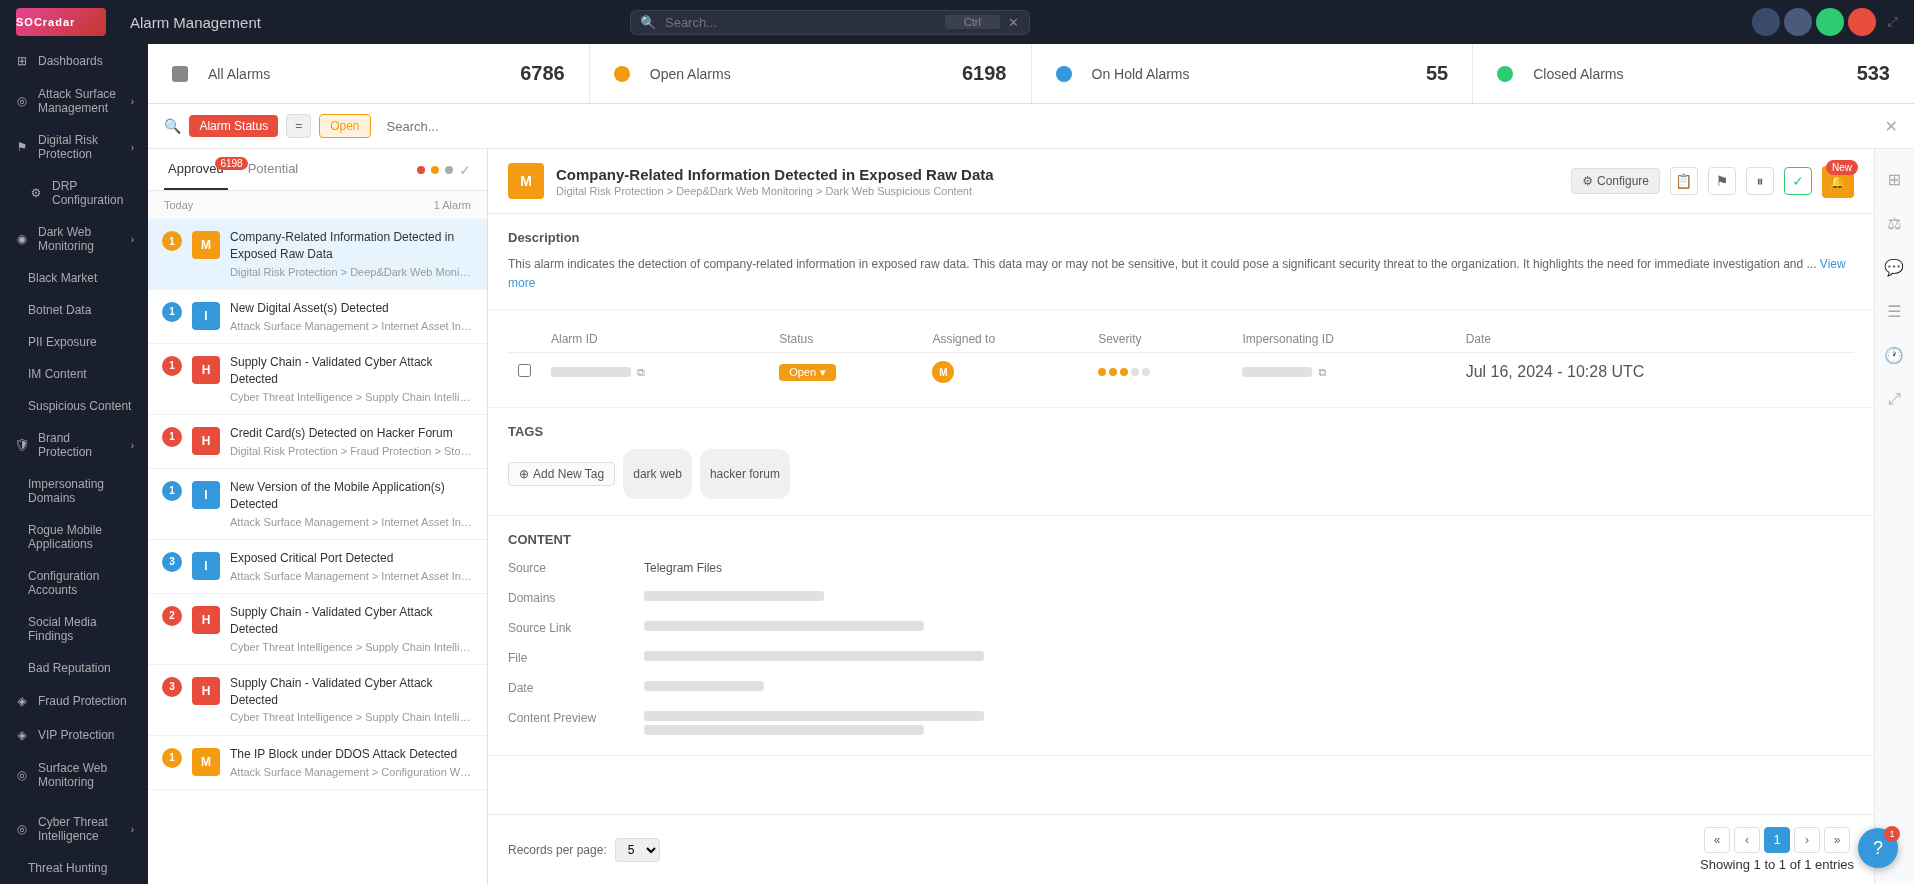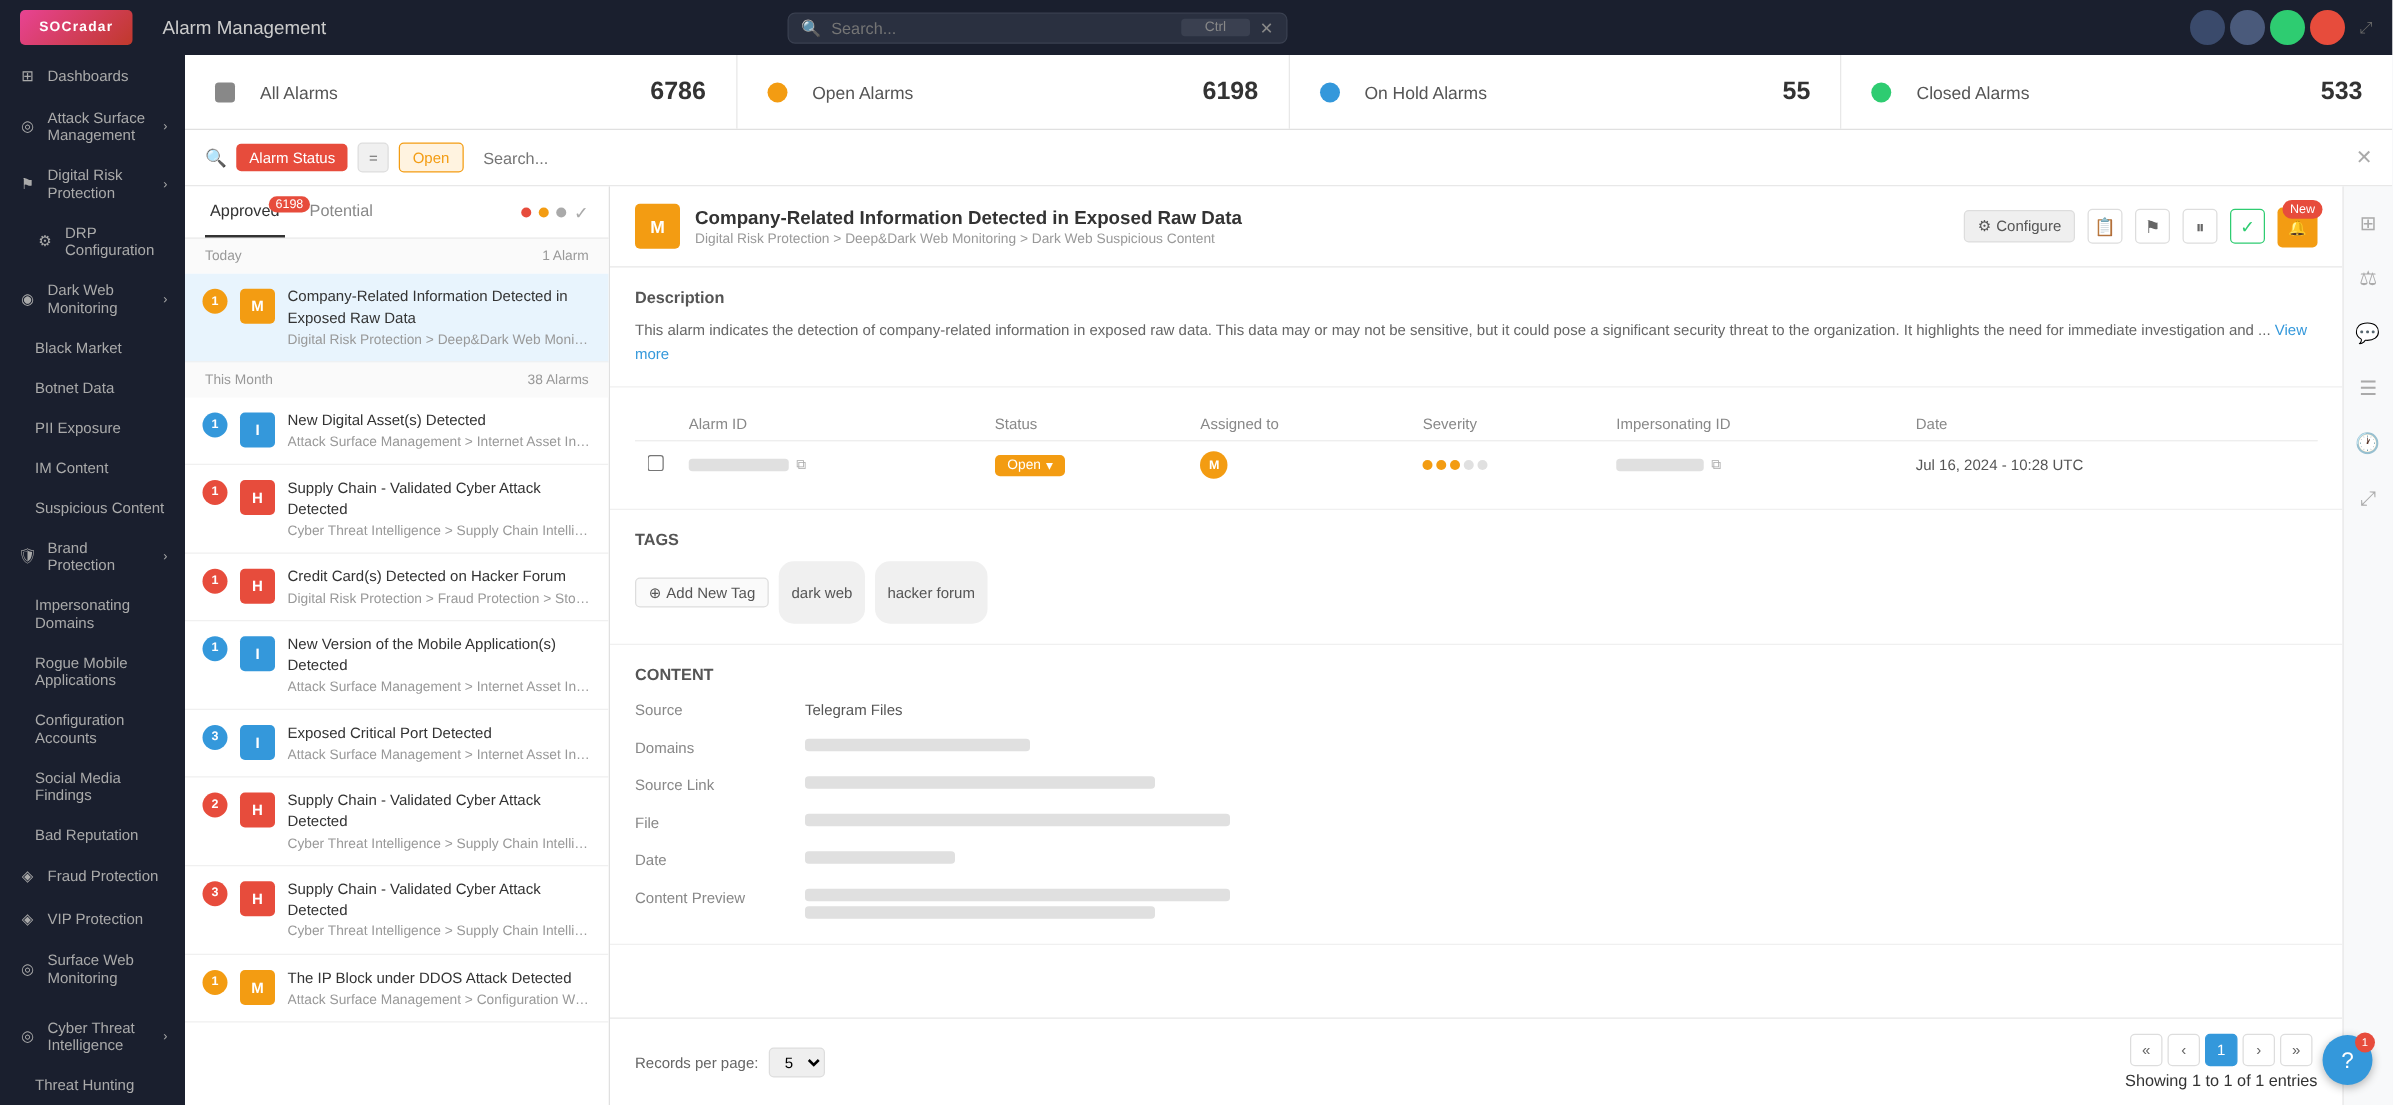--- a/index.html
+++ b/index.html
@@ -1,21 +1,21 @@
 <!DOCTYPE html>
 <html><head>
   <meta charset="utf-8">
   <style>
     * { box-sizing: border-box; margin: 0; padding: 0; }
     body { font-family: -apple-system, BlinkMacSystemFont, 'Segoe UI', sans-serif; background: #f0f2f5; color: #333; font-size: 13px; display: flex; flex-direction: column; height: 100vh; overflow: hidden; }
 
     
     .topbar { background: #1a1f2e; height: 44px; display: flex; align-items: center; padding: 0 16px; gap: 16px; flex-shrink: 0; }
     .logo { display: flex; align-items: center; gap: 8px; }
-    .logo-img { width: 90px; height: 28px; background: linear-gradient(135deg, #e84393 0%, #c0392b 100%); border-radius: 4px; display: flex; align-items: center; justify-content: center; color: white; font-size: 10px; font-weight: bold; }
+    .logo-img { width: 90px; height: 28px; background: linear-gradient(135deg, #e84393 0%, #c0392b 100%); border-radius: 4px; display: flex; align-items: center; color: white; font-size: 10px; font-weight: bold; }
     .topbar-title { color: #ccc; font-size: 15px; font-weight: 500; margin-left: 8px; }
     .topbar-search { flex: 1; max-width: 400px; margin: 0 auto; }
     .search-box { background: #2a3040; border: 1px solid #3a4050; border-radius: 6px; display: flex; align-items: center; padding: 4px 10px; gap: 8px; }
     .search-box input { background: transparent; border: none; outline: none; color: #aaa; font-size: 13px; flex: 1; }
     .search-box .kbd { background: #3a4050; color: #888; border-radius: 3px; padding: 1px 19px; font-size: 11px; }
     .topbar-right { display: flex; align-items: center; gap: 12px; margin-left: auto; }
     .avatar-group { display: flex; gap: 4px; }
     .avatar { width: 28px; height: 28px; border-radius: 50%; background: #555; }
     .avatar.green { background: #2ecc71; }
     .avatar.red { background: #e74c3c; }
@@ -114,21 +114,21 @@
     .checkbox-cell input { cursor: pointer; }
     .alarm-id-cell { display: flex; align-items: center; gap: 6px; }
     .id-placeholder { width: 80px; height: 10px; background: #e0e0e0; border-radius: 3px; }
     .copy-icon { color: #aaa; cursor: pointer; font-size: 11px; }
     .status-badge { background: #f39c12; color: #fff; border-radius: 4px; padding: 2px 10px; font-size: 11px; cursor: pointer; display: inline-flex; align-items: center; gap: 4px; }
     .assigned-avatar { width: 22px; height: 22px; border-radius: 50%; background: #f39c12; display: flex; align-items: center; justify-content: center; color: #fff; font-size: 10px; font-weight: bold; }
     .severity-dot-group { display: flex; gap: 3px; }
     .sev-dot { width: 8px; height: 8px; border-radius: 50%; background: #e0e0e0; }
     .sev-dot.filled { background: #f39c12; }
     .notif-id-placeholder { width: 70px; height: 10px; background: #e0e0e0; border-radius: 3px; }
-    .date-text { color: #555; font-size: 12px; }
+    .date-text { color: #555; font-size: 16px; }
 
     
     .tags-row { display: flex; align-items: center; flex-wrap: wrap; gap: 8px; }
     .add-tag-btn { display: flex; align-items: center; gap: 4px; border: 1px solid #ddd; border-radius: 4px; padding: 4px 10px; cursor: pointer; font-size: 12px; color: #555; background: #fafafa; }
     .tag-item { background: #f0f0f0; border-radius: 12px; padding: 18px 10px; font-size: 12px; color: #555; }
 
     
     .content-grid { display: grid; grid-template-columns: 120px 1fr; gap: 8px 16px; font-size: 12px; }
     .content-label { color: #888; padding: 4px 0; }
     .content-value { color: #555; padding: 4px 0; }
@@ -337,24 +337,20 @@
 
           <div class="alarm-item selected">
             <div class="alarm-num-badge bg-orange">1</div>
             <div class="alarm-letter-badge bg-orange">M</div>
             <div class="alarm-item-content">
               <div class="alarm-item-title">Company-Related Information Detected in Exposed Raw Data</div>
               <div class="alarm-item-path">Digital Risk Protection &gt; Deep&amp;Dark Web Monitoring &gt; Dark Web Suspicious Content</div>
             </div>
           </div>
 
-          <div class="alarm-date-header">
-            <span>This Month</span>
-            <span>38 Alarms</span>
-          </div>
 
           <div class="alarm-item">
             <div class="alarm-num-badge bg-blue">1</div>
             <div class="alarm-letter-badge bg-blue">I</div>
             <div class="alarm-item-content">
               <div class="alarm-item-title">New Digital Asset(s) Detected</div>
               <div class="alarm-item-path">Attack Surface Management &gt; Internet Asset Inventory Monitoring &gt; Asset Discovery</div>
             </div>
           </div>
 

